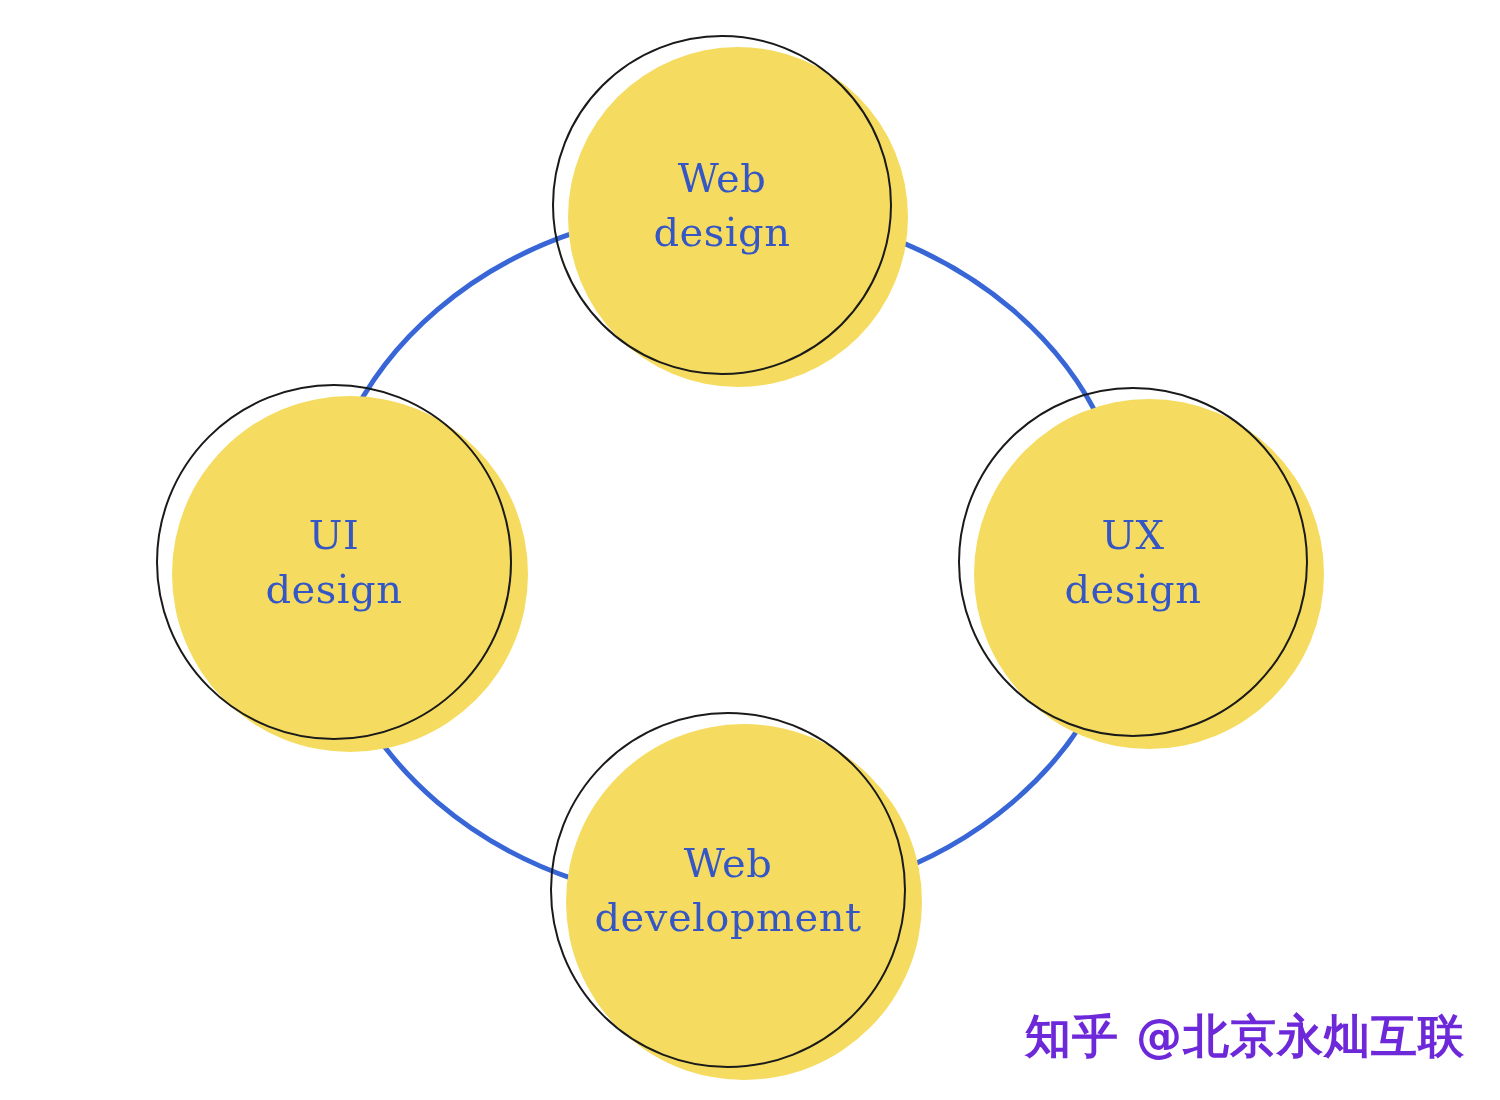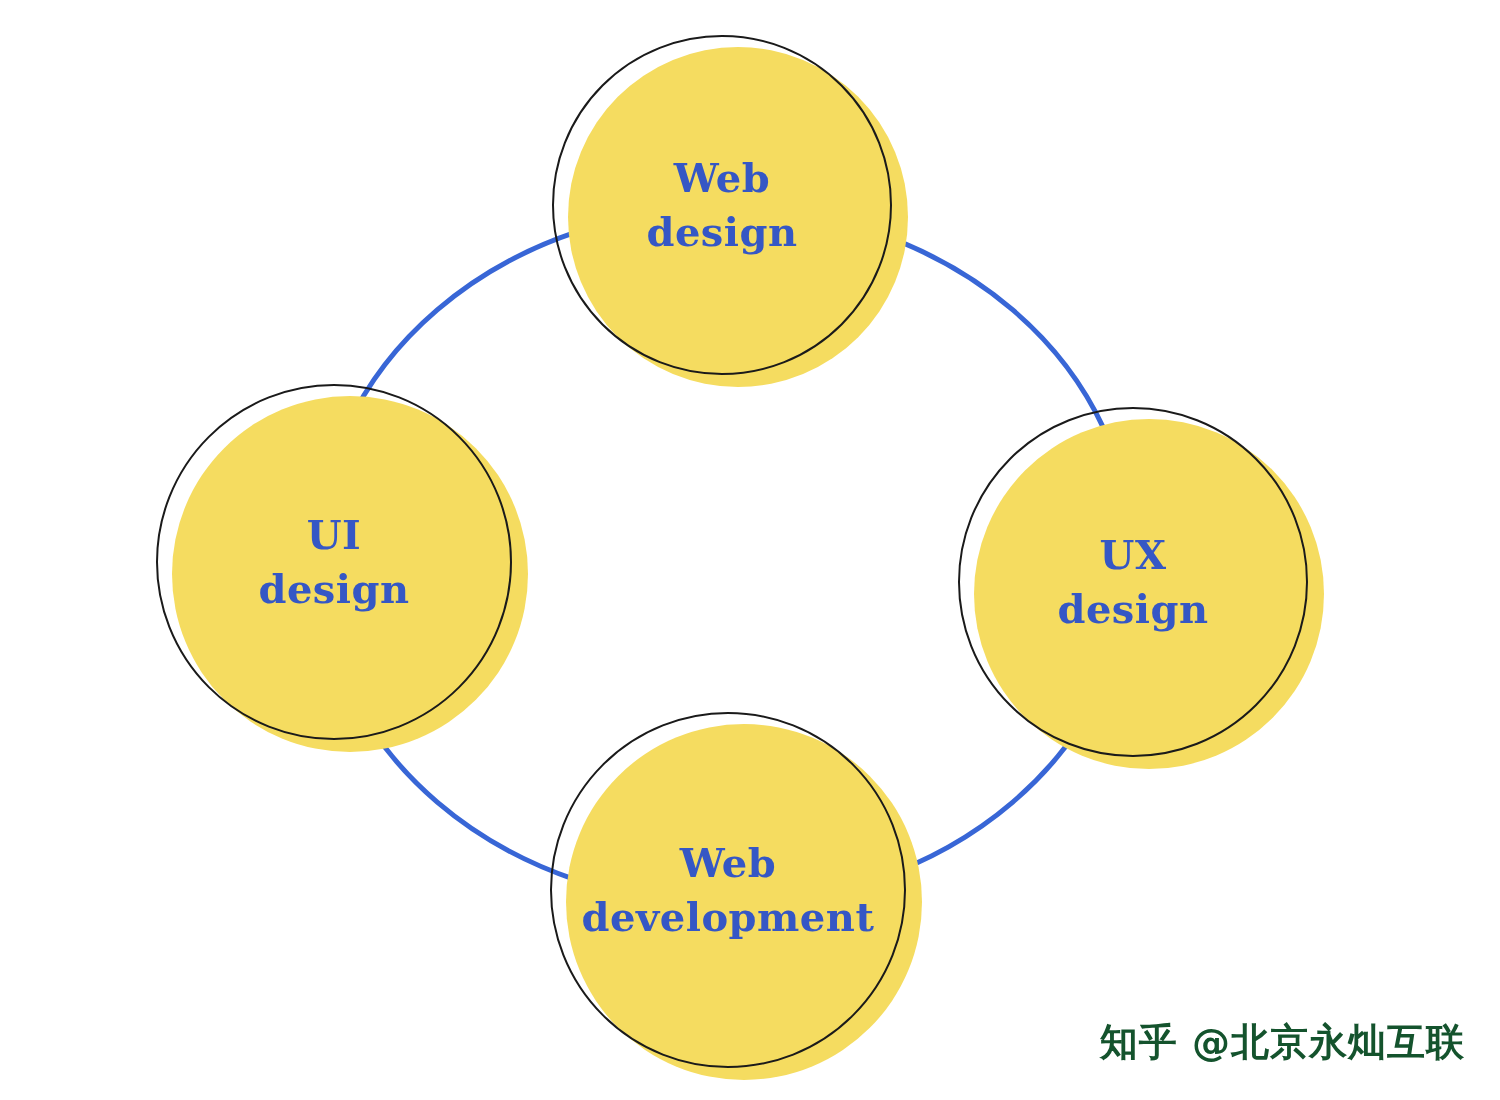--- a/index.html
+++ b/index.html
@@ -48,41 +48,41 @@
   .node-label {
     position: absolute;
     left: 0;
     top: 0;
     width: 100%;
     height: 100%;
     display: flex;
     align-items: center;
     justify-content: center;
     text-align: center;
-    font-weight: bold;
+    font-weight: normal;
     font-size: 40px;
     line-height: 1.35;
     color: #3557C5;
     white-space: pre-line;
     letter-spacing: 0.5px;
   }
   
   .node-top    { left: 552px; top: 35px;  width: 340px; height: 340px; }
   .node-left   { left: 156px; top: 384px; width: 356px; height: 356px; }
-  .node-right  { left: 958px; top: 407px; width: 350px; height: 350px; }
+  .node-right  { left: 958px; top: 387px; width: 350px; height: 350px; }
   .node-bottom { left: 550px; top: 712px; width: 356px; height: 356px; }
 
   .watermark {
     position: absolute;
     right: 35px;
     bottom: 32px;
     font-family: "DejaVu Sans", "Liberation Sans", sans-serif;
-    font-size: 38px;
+    font-size: 46px;
     font-weight: bold;
-    color: #14532d;
+    color: #6d28d9;
     letter-spacing: 1px;
   }
 </style>
 </head>
 <body>
 
 <div class="canvas">
 
   <svg class="ring-svg" viewBox="0 0 1500 1100" xmlns="http://www.w3.org/2000/svg">
     <ellipse cx="725" cy="556" rx="407" ry="348" fill="none" stroke="#3866D6" stroke-width="5"></ellipse>

